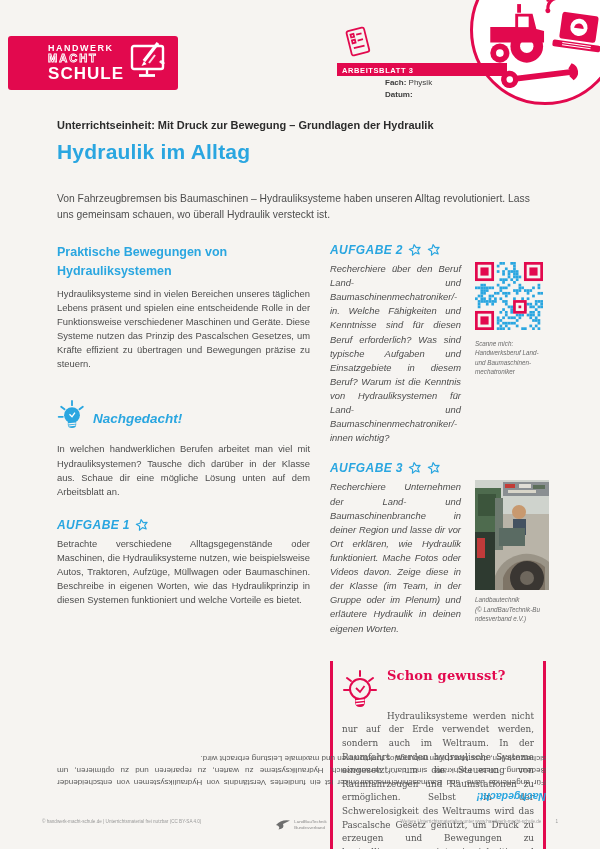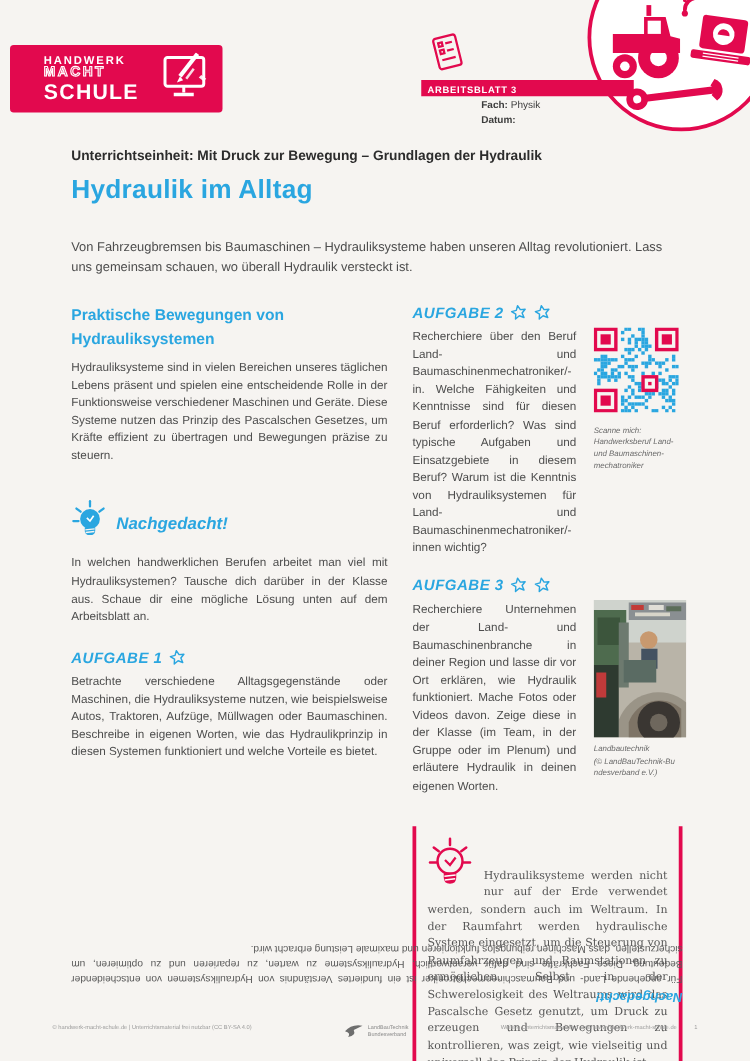--- a/index.html
+++ b/index.html
@@ -2,21 +2,21 @@
 <html lang="de"><head>
 <meta charset="utf-8">
 <style>
   :root{ --pink:#e2094e; --blue:#2aa6e0; --ink:#4d4d4d; --paper:#f6f4f1; }
   *{margin:0;padding:0;box-sizing:border-box;}
   body{background:#ddd;font-family:"Liberation Sans",sans-serif;}
   .page{position:relative;width:600px;height:849px;background:var(--paper);overflow:hidden;margin:0 auto;}
 
   
   .logo-box{position:absolute;left:8px;top:36px;width:170px;height:54px;background:var(--pink);
-    border-radius:3px;display:flex;align-items:center;justify-content:flex-end;gap:17px;padding:0 10px 0 0;}
+    border-radius:3px;display:flex;align-items:center;justify-content:flex-end;gap:4px;padding:0 10px 0 0;}
   .logo-text{color:#fff;text-align:left;line-height:1.05;}
   .logo-l1{font-size:9px;font-weight:bold;letter-spacing:1.5px;}
   .logo-l2{font-size:11px;font-weight:bold;letter-spacing:2px;color:transparent;-webkit-text-stroke:0.9px #fff;}
   .logo-l3{font-size:17px;font-weight:bold;letter-spacing:1px;}
   .circle-illu{position:absolute;left:470px;top:-45px;width:150px;height:150px;border-radius:50%;
     background:#fff;border:3px solid var(--pink);}
   .ab-badge{position:absolute;left:337px;top:26px;width:172px;}
   .ab-doc-icon{margin-left:6px;}
   .ab-bar{margin-top:1px;width:170px;height:13px;background:var(--pink);color:#fff;
     font-size:7.5px;font-weight:bold;letter-spacing:.6px;padding:3px 0 0 5px;}
@@ -36,21 +36,21 @@
   p.body{font-size:9.4px;color:var(--ink);line-height:1.5;text-align:justify;hyphens:auto;}
   .gap{height:13px;}
   .task-h{display:flex;align-items:center;gap:5px;font-size:12px;font-weight:bold;font-style:italic;
     color:var(--blue);letter-spacing:.4px;margin-bottom:5px;}
   .star{width:14px;height:14px;transform:rotate(-10deg);flex:0 0 auto;}
   .think-h{display:flex;align-items:center;gap:6px;margin:16px 0 6px 0;}
   .think-title{font-size:13.5px;font-weight:bold;font-style:italic;color:var(--blue);}
   .bulb{flex:0 0 auto;}
 
   .task-split{display:flex;gap:14px;}
-  .task-text{width:131px;flex:0 0 auto;}
+  .task-text{width:131px;flex:0 0 auto;font-style:italic;}
   .media-col{width:71px;flex:0 0 auto;}
   .qr-caption,.photo-caption{margin-top:5px;font-size:6.3px;font-style:italic;color:#6a6a6a;line-height:1.5;}
   .photo{width:74px;height:110px;display:block;}
 
   
   .fact-box{margin-top:25px;border-left:3px solid var(--pink);border-right:3px solid var(--pink);
     padding:7px 9px 9px 9px;font-family:"DejaVu Serif",serif;}
   .fact-box::after{content:"";display:block;clear:both;}
   .fact-bulb{float:left;width:36px;height:46px;margin:1px 9px 2px 0;}
   .fact-h{font-size:13px;font-weight:bold;color:var(--pink);font-family:"DejaVu Serif",serif;margin-bottom:4px;letter-spacing:.2px;}
@@ -455,20 +455,21 @@
           </g>
           <circle cx="18" cy="19" r="10" fill="none" stroke="#e2094e" stroke-width="2"></circle>
           <path d="M13 28h10v4q0 5 -5 5t-5 -5z" fill="#e2094e"></path>
           <g stroke="#fff" stroke-width="1.3">
               <line x1="13.5" y1="31" x2="22.5" y2="30"></line>
               <line x1="13.8" y1="34" x2="22.2" y2="33"></line>
             </g>
           <path d="M14 18l4 4 4.5-6" stroke="#e2094e" stroke-width="1.8" fill="none"></path>
         </svg>
       </span>
+      <div class="fact-h">Schon gewusst?</div>
       <div class="fact-t">Hydrauliksysteme werden nicht nur auf der Erde verwendet werden, sondern auch im Weltraum. In der Raumfahrt werden hydraulische Systeme eingesetzt, um die Steuerung von Raumfahrzeugen und Raumstationen zu ermöglichen. Selbst in der Schwerelosigkeit des Weltraums wird das Pascalsche Gesetz genutzt, um Druck zu erzeugen und Bewegungen zu kontrollieren, was zeigt, wie vielseitig und universell das Prinzip der Hydraulik ist.</div>
     </div>
   </div>
 
   <div class="flipped">
     <div class="flip-h">Nachgedacht!</div>
     <p class="flip-t">Für angehende Land- und Baumaschinenmechatroniker ist ein fundiertes Verständnis von Hydrauliksystemen von entscheidender Bedeutung. Diese Fachkräfte sind dafür verantwortlich, Hydrauliksysteme zu warten, zu reparieren und zu optimieren, um sicherzustellen, dass Maschinen reibungslos funktionieren und maximale Leistung erbracht wird.</p>
   </div>
 
   <div class="footer">

